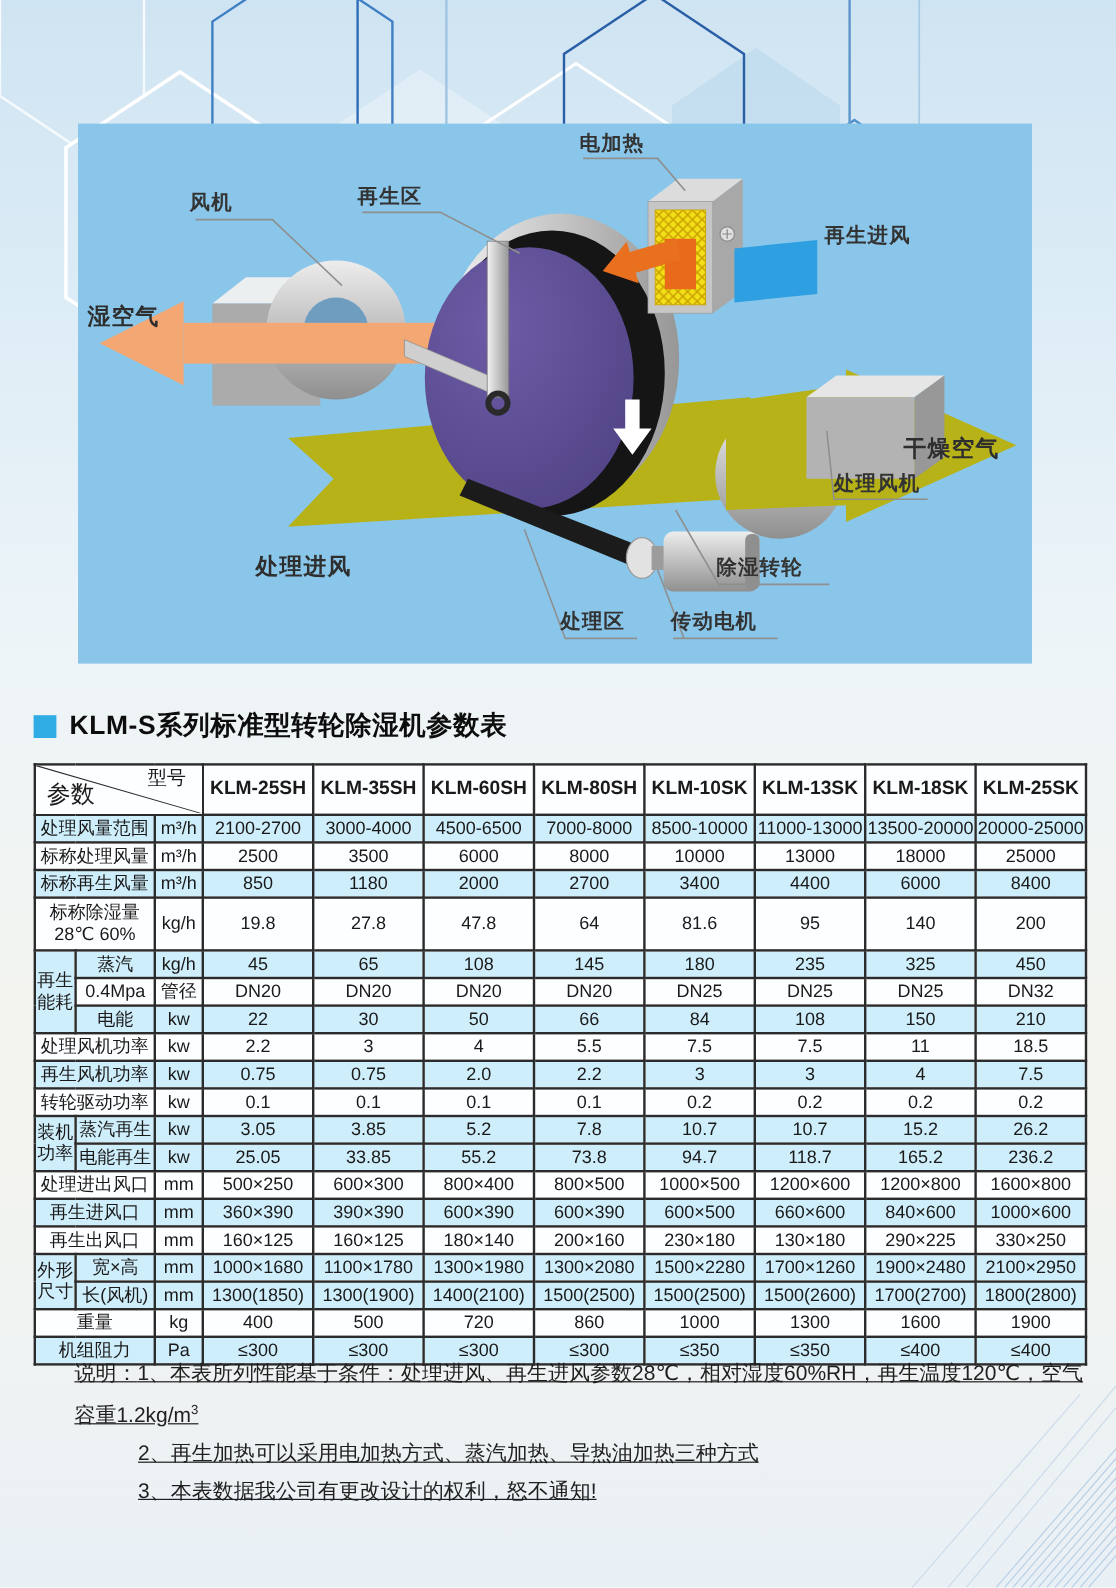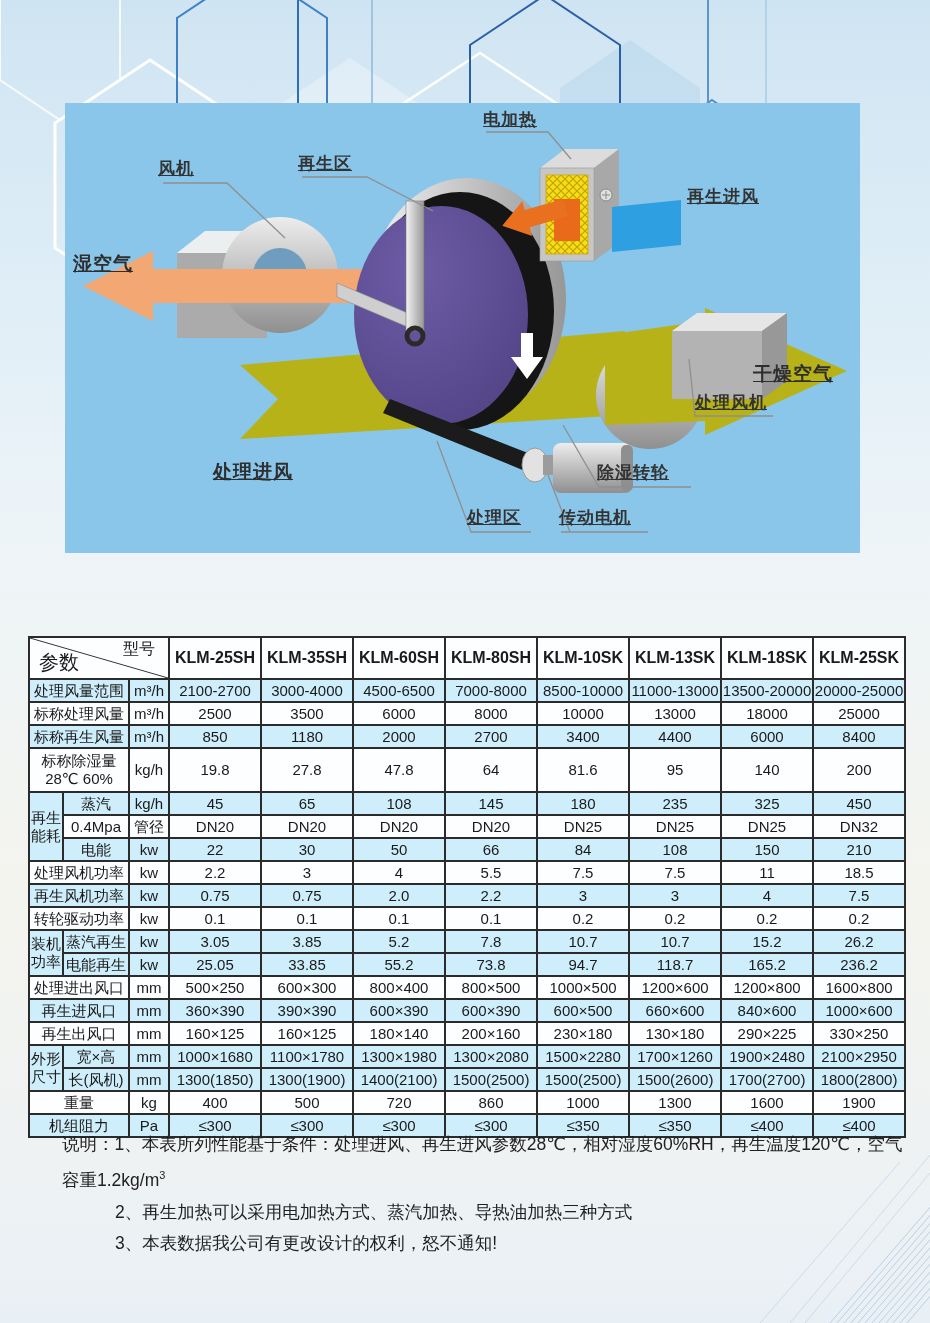--- a/index.html
+++ b/index.html
@@ -11,21 +11,21 @@
   .page{position:absolute;inset:0;}
   svg{display:block;}
   .bg-deco{position:absolute;left:0;top:0;pointer-events:none;}
 
   
   .panel{
     position:absolute;left:65px;top:103px;width:795px;height:450px;
     background:var(--panel_bg,#8AC6E9);
   }
   .panel svg.art{position:absolute;left:0;top:0;}
-  .dl{position:absolute;font-weight:700;font-size:17px;color:#333;white-space:nowrap;letter-spacing:1px;text-decoration:underline;}
+  .dl{position:absolute;font-weight:700;font-size:17px;color:#333;white-space:nowrap;letter-spacing:1px;}
   .dl.big{font-size:19px;color:#2e2e2e;}
 
   
   .section-title{position:absolute;left:28px;top:590px;display:flex;align-items:center;}
   .bullet{width:19px;height:19px;background:var(--accent,#2FACE3);margin-right:11px;flex:0 0 auto;}
   .section-title h2{margin:0;font-size:22px;font-weight:700;color:#0d0d0d;letter-spacing:0.5px;}
 
   
   table.spec{
     position:absolute;left:28px;top:636px;width:876px;
@@ -42,21 +42,21 @@
   table.spec tbody td{background:#fdfeff;}
   table.spec tbody tr.shade td{background:var(--table_shade,#CFEEFB);}
   td.group,td.lab{white-space:pre-line;}
   th.corner{position:relative;}
   th.corner svg{position:absolute;left:0;top:0;width:100%;height:100%;}
   th.corner line{stroke:#2b2b2b;stroke-width:1.6;}
   .c-top{position:absolute;right:13px;top:2px;font-weight:400;font-size:16px;}
   .c-bot{position:absolute;left:9px;bottom:3px;font-weight:400;font-size:20px;}
 
   
-  .notes{position:absolute;left:62px;top:1129px;width:850px;color:#1f1f1f;font-size:17.5px;}
+  .notes{position:absolute;left:62px;top:1129px;width:850px;color:#1f1f1f;font-size:17.5px;text-decoration:underline;}
   .notes p{margin:0;line-height:31px;}
   .notes p.indent{padding-left:53px;margin-top:1px;line-height:30px;}
   .notes sup{font-size:11px;}
 </style>
 </head>
 <body>
 
 <div class="page">
 
   <svg class="bg-deco" width="930" height="1323" viewBox="0 0 930 1323">
@@ -181,20 +181,24 @@
     <div class="dl" style="left:622px;top:82px"><span>再生进风</span></div>
     <div class="dl big" style="left:8px;top:148px"><span>湿空气</span></div>
     <div class="dl big" style="left:688px;top:258px"><span>干燥空气</span></div>
     <div class="dl" style="left:630px;top:288px"><span>处理风机</span></div>
     <div class="dl" style="left:532px;top:358px"><span>除湿转轮</span></div>
     <div class="dl big" style="left:148px;top:356px"><span>处理进风</span></div>
     <div class="dl" style="left:402px;top:403px"><span>处理区</span></div>
     <div class="dl" style="left:494px;top:403px"><span>传动电机</span></div>
   </div>
 
+  <div class="section-title">
+    <span class="bullet"></span>
+    <h2>KLM-S系列标准型转轮除湿机参数表</h2>
+  </div>
 
   <table class="spec">
     <colgroup>
       <col style="width:34px">
         <col style="width:66px">
         <col style="width:40px">
       <col style="width:92px">
         <col style="width:92px">
         <col style="width:92px">
         <col style="width:92px">

